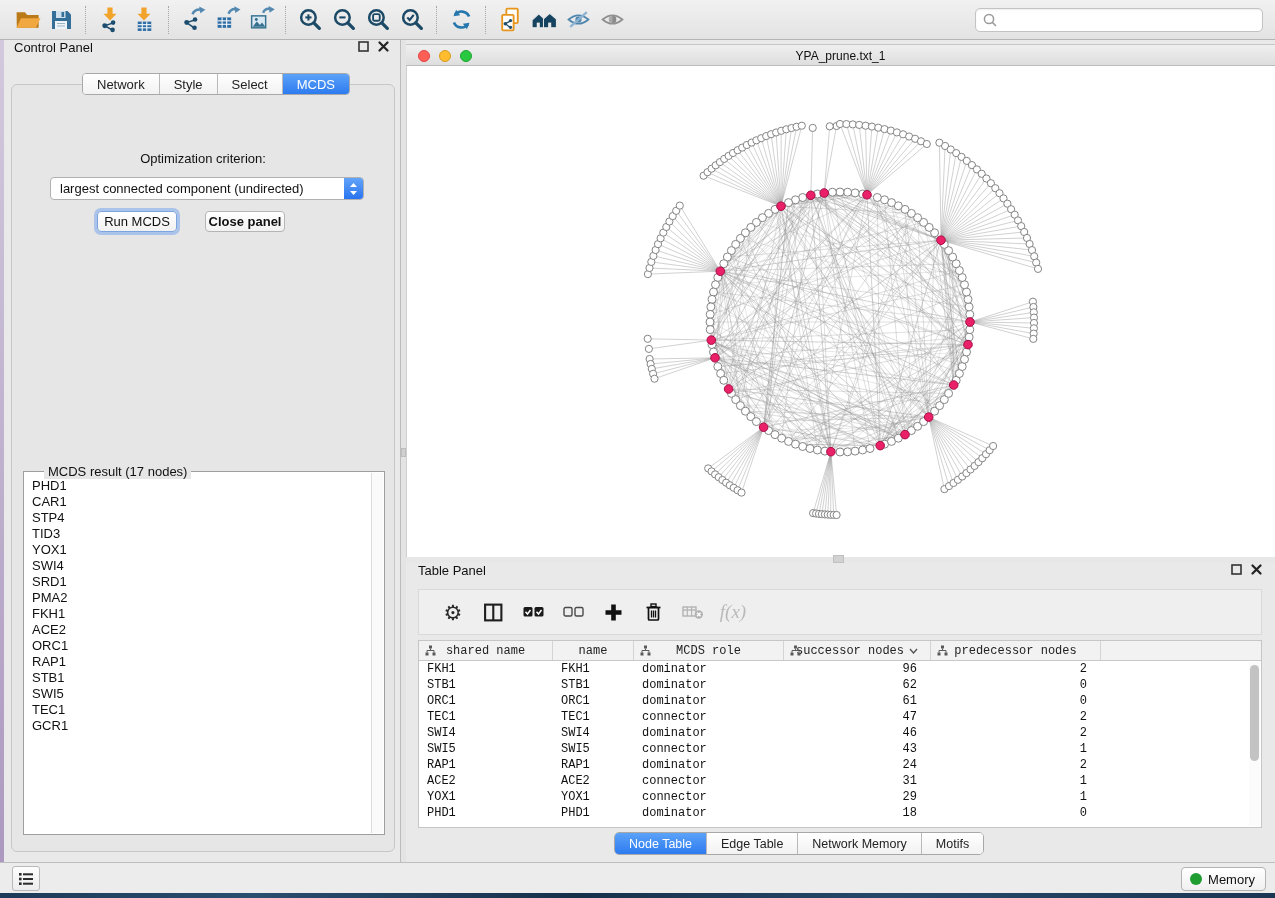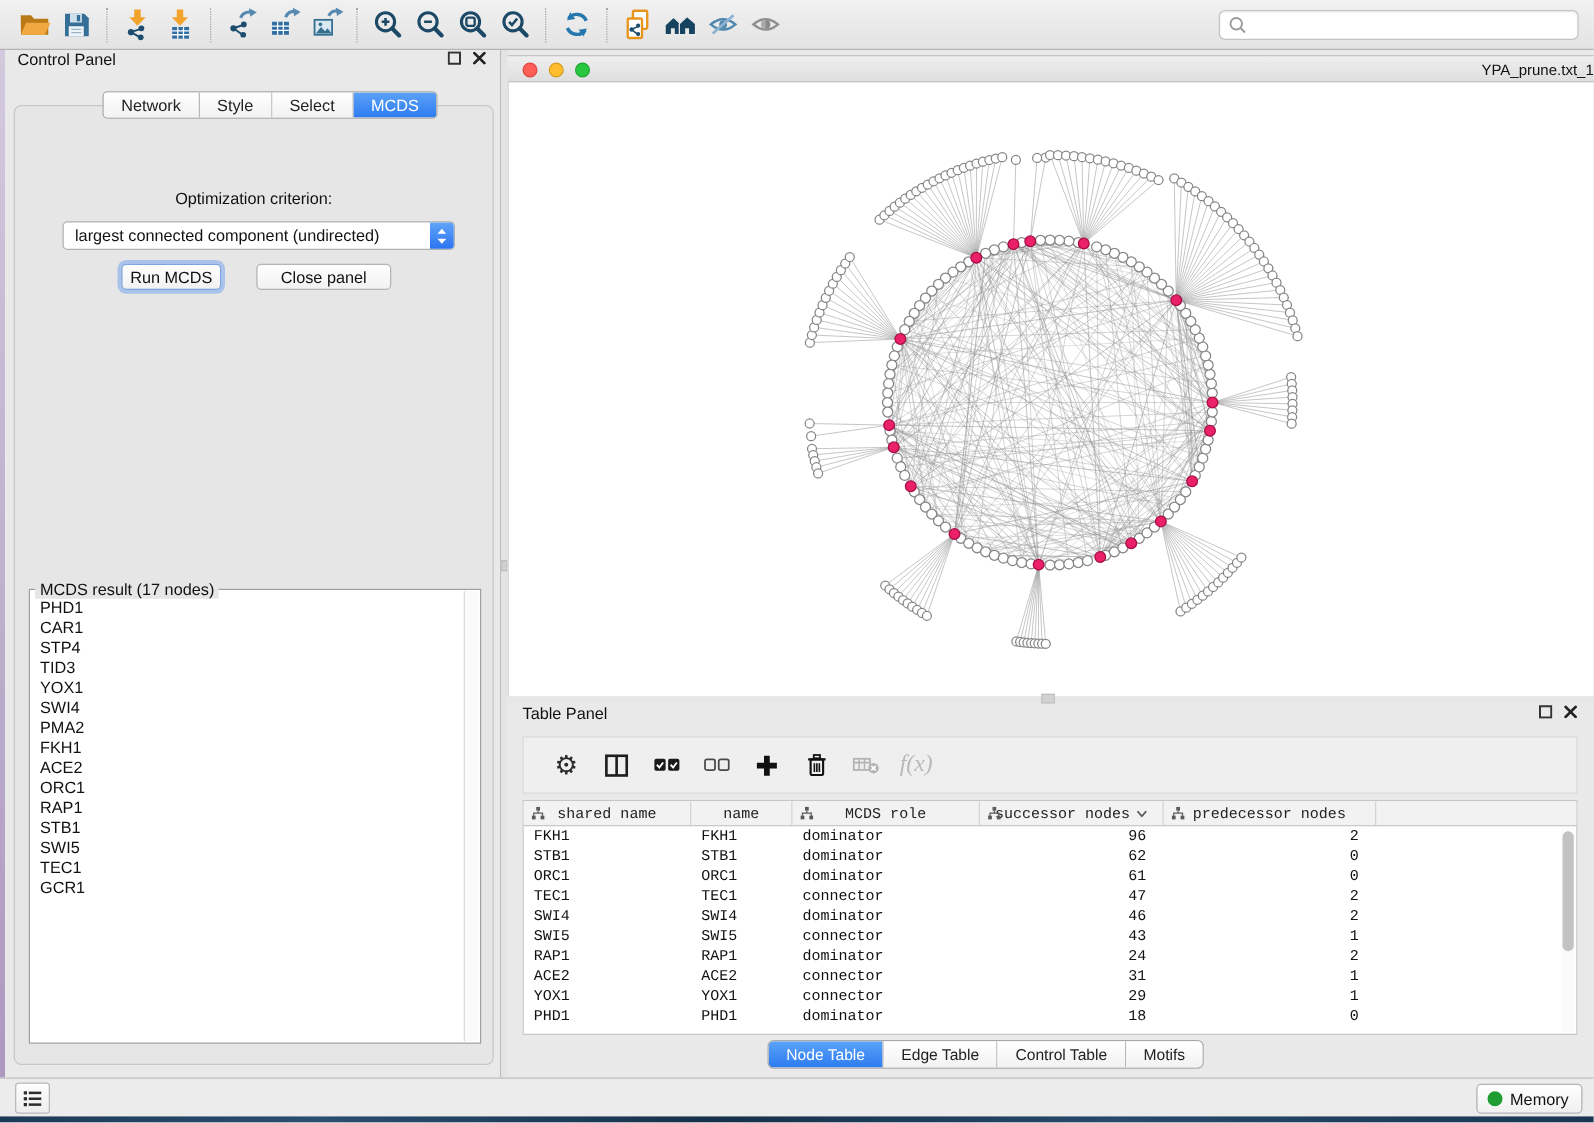--- a/index.html
+++ b/index.html
@@ -44,43 +44,43 @@
   #opt-label { position:absolute; left:0; width:100%; top:66px; text-align:center; font-size:13px; color:#111; }
   #opt-select { position:absolute; left:38px; top:92px; width:314px; height:23px; background:#fff;
     border:1px solid #b1b1b1; border-radius:4px; display:flex; align-items:center; }
   #opt-select .val { flex:1; font-size:13px; padding-left:9px; color:#111; white-space:nowrap; overflow:hidden; }
   #opt-select .cap { width:19px; height:21px; border-radius:0 3px 3px 0;
     background:linear-gradient(#61a4f9,#2a74ef); display:flex; align-items:center; justify-content:center; }
   .btn { position:absolute; height:21px; background:linear-gradient(#ffffff,#f1f1f1);
     border:1px solid #b5b5b5; border-radius:4px; font-size:13px; color:#111;
     display:flex; align-items:center; justify-content:center; font-family:"Liberation Sans",sans-serif; }
   #run-btn { left:85px; top:126px; width:80px; border-color:#7ba4e0; box-shadow:0 0 0 3px rgba(110,160,240,.5); }
-  #close-btn { left:193px; top:126px; width:108px; }
+  #close-btn { left:193px; top:126px; width:80px;font-weight:bold; }
   #result-box { position:absolute; left:11px; top:386px; width:362px; height:364px;
     background:#fff; border:1px solid #9e9e9e; }
-  #result-legend { position:absolute; left:4px; top:-8px; background:#e6e6e6; padding:0 4px;
+  #result-legend { position:absolute; left:20px; top:-8px; background:#e6e6e6; padding:0 4px;
     font-size:13px; color:#111; }
   #mcds-list { position:absolute; inset:1px 13px 1px 1px; overflow:hidden; padding:5px 0 0 7px; }
   .mcds-item { font-size:13px; line-height:16px; color:#111; }
   #mcds-scroll { position:absolute; top:1px; right:1px; bottom:1px; width:12px;
     background:#fafafa; border-left:1px solid #dcdcdc; }
 
   
   #v-split { position:absolute; left:401px; top:40px; width:5px; height:822px; background:#e4e4e4; }
   #v-split .handle { position:absolute; left:0; top:408px; width:5px; height:9px;
     background:#d0d0d0; border:1px solid #bdbdbd; }
   #net-view { position:absolute; left:406px; top:40px; width:869px; height:517px; }
   #net-titlebar { position:absolute; left:0; top:4px; width:869px; height:22px;
     background:linear-gradient(#efefef,#dedede); border-top:1px solid #c6c6c6; border-bottom:1px solid #bdbdbd; }
   .traffic { position:absolute; left:12px; top:5px; display:flex; gap:9px; }
   .light { width:12px; height:12px; border-radius:50%; }
   .light.red { background:#ff5f57; border:1px solid #e0443e; }
   .light.yellow { background:#febc2e; border:1px solid #d89c1f; }
   .light.green { background:#28c840; border:1px solid #1ea62f; }
-  #net-title { position:absolute; left:0; width:100%; top:4px; text-align:right; font-size:12px; color:#111; }
+  #net-title { position:absolute; left:0; width:100%; top:4px; text-align:center; font-size:12px; color:#111; }
   #net-canvas { position:absolute; left:0; top:26px; width:869px; height:491px; background:#fff;
     border-left:1px solid #cfcfcf; }
   #h-split { position:absolute; left:406px; top:557px; width:869px; height:6px; background:#e7e7e7; }
   #h-split .handle { position:absolute; left:427px; top:-2px; width:11px; height:8px;
     background:#d2d2d2; border:1px solid #c0c0c0; }
 
   
   #table-panel { position:absolute; left:406px; top:563px; width:869px; height:299px; background:#e9e9e9; }
   #tbl-toolbar { position:absolute; left:12px; top:26px; width:844px; height:46px;
     background:#efefef; border:1px solid #dadada; display:flex; align-items:center; gap:0; padding-left:14px; }
@@ -321,20 +321,21 @@
       <div class="btn" id="close-btn">Close panel</div>
       <div id="result-box">
         <span id="result-legend">MCDS result (17 nodes)</span>
         <div id="mcds-list">
             <div class="mcds-item">PHD1</div>
             <div class="mcds-item">CAR1</div>
             <div class="mcds-item">STP4</div>
             <div class="mcds-item">TID3</div>
             <div class="mcds-item">YOX1</div>
             <div class="mcds-item">SWI4</div>
+            <div class="mcds-item">SRD1</div>
             <div class="mcds-item">PMA2</div>
             <div class="mcds-item">FKH1</div>
             <div class="mcds-item">ACE2</div>
             <div class="mcds-item">ORC1</div>
             <div class="mcds-item">RAP1</div>
             <div class="mcds-item">STB1</div>
             <div class="mcds-item">SWI5</div>
             <div class="mcds-item">TEC1</div>
             <div class="mcds-item">GCR1</div>
           </div>
@@ -1246,21 +1247,21 @@
             <div></div>
           </div>
         </div>
       <div id="tbl-scroll">
           <div id="tbl-thumb"></div>
         </div>
     </div>
     <div id="tbl-tabs">
         <div class="seg active">Node Table</div>
         <div class="seg">Edge Table</div>
-        <div class="seg">Control Table</div>
+        <div class="seg">Network Memory</div>
         <div class="seg">Motifs</div>
       </div>
   </div>
 
   <div id="statusbar">
     <div id="list-btn">
       <svg width="16" height="14" viewBox="0 0 16 14">
           <g fill="#2c2c2c">
             <rect x="1" y="1" width="2.6" height="2.6"></rect>
             <rect x="5" y="1.3" width="10" height="2"></rect>

